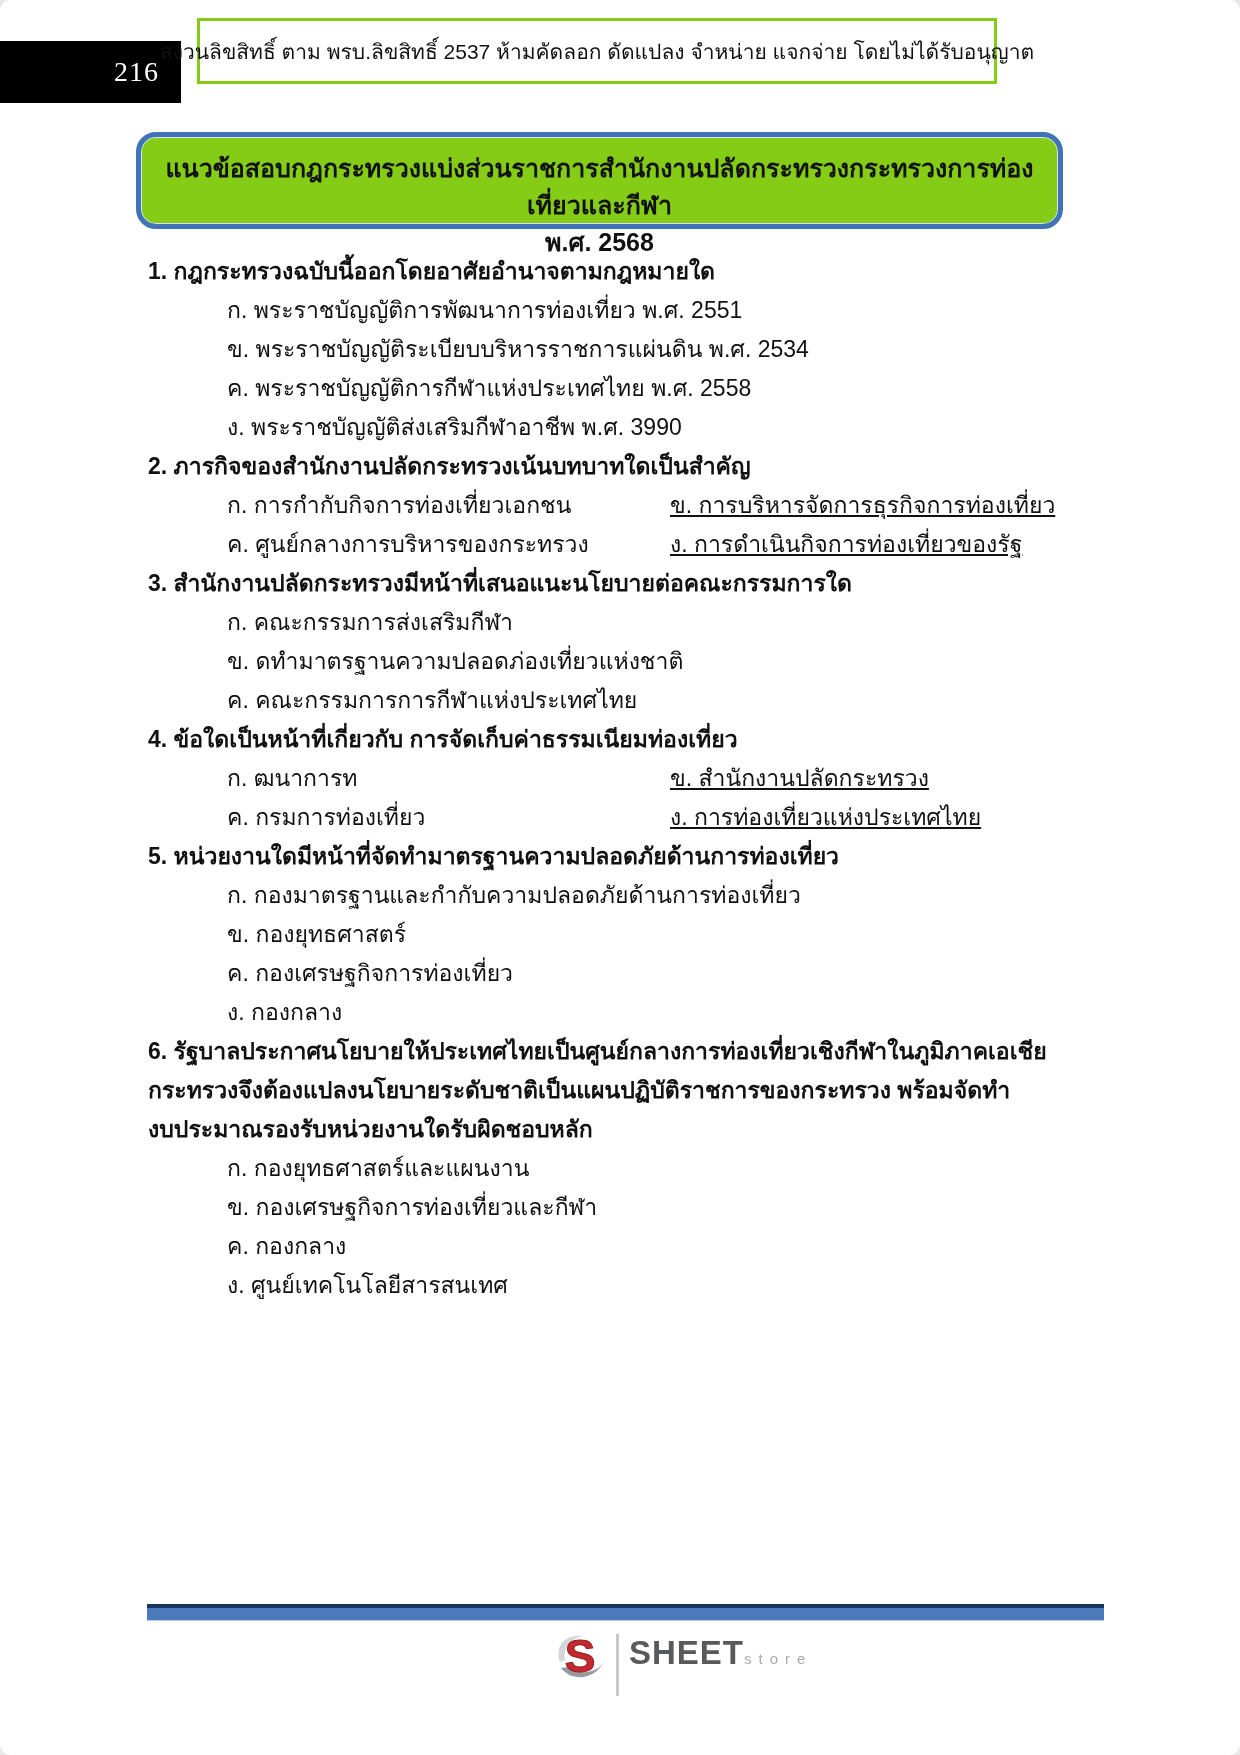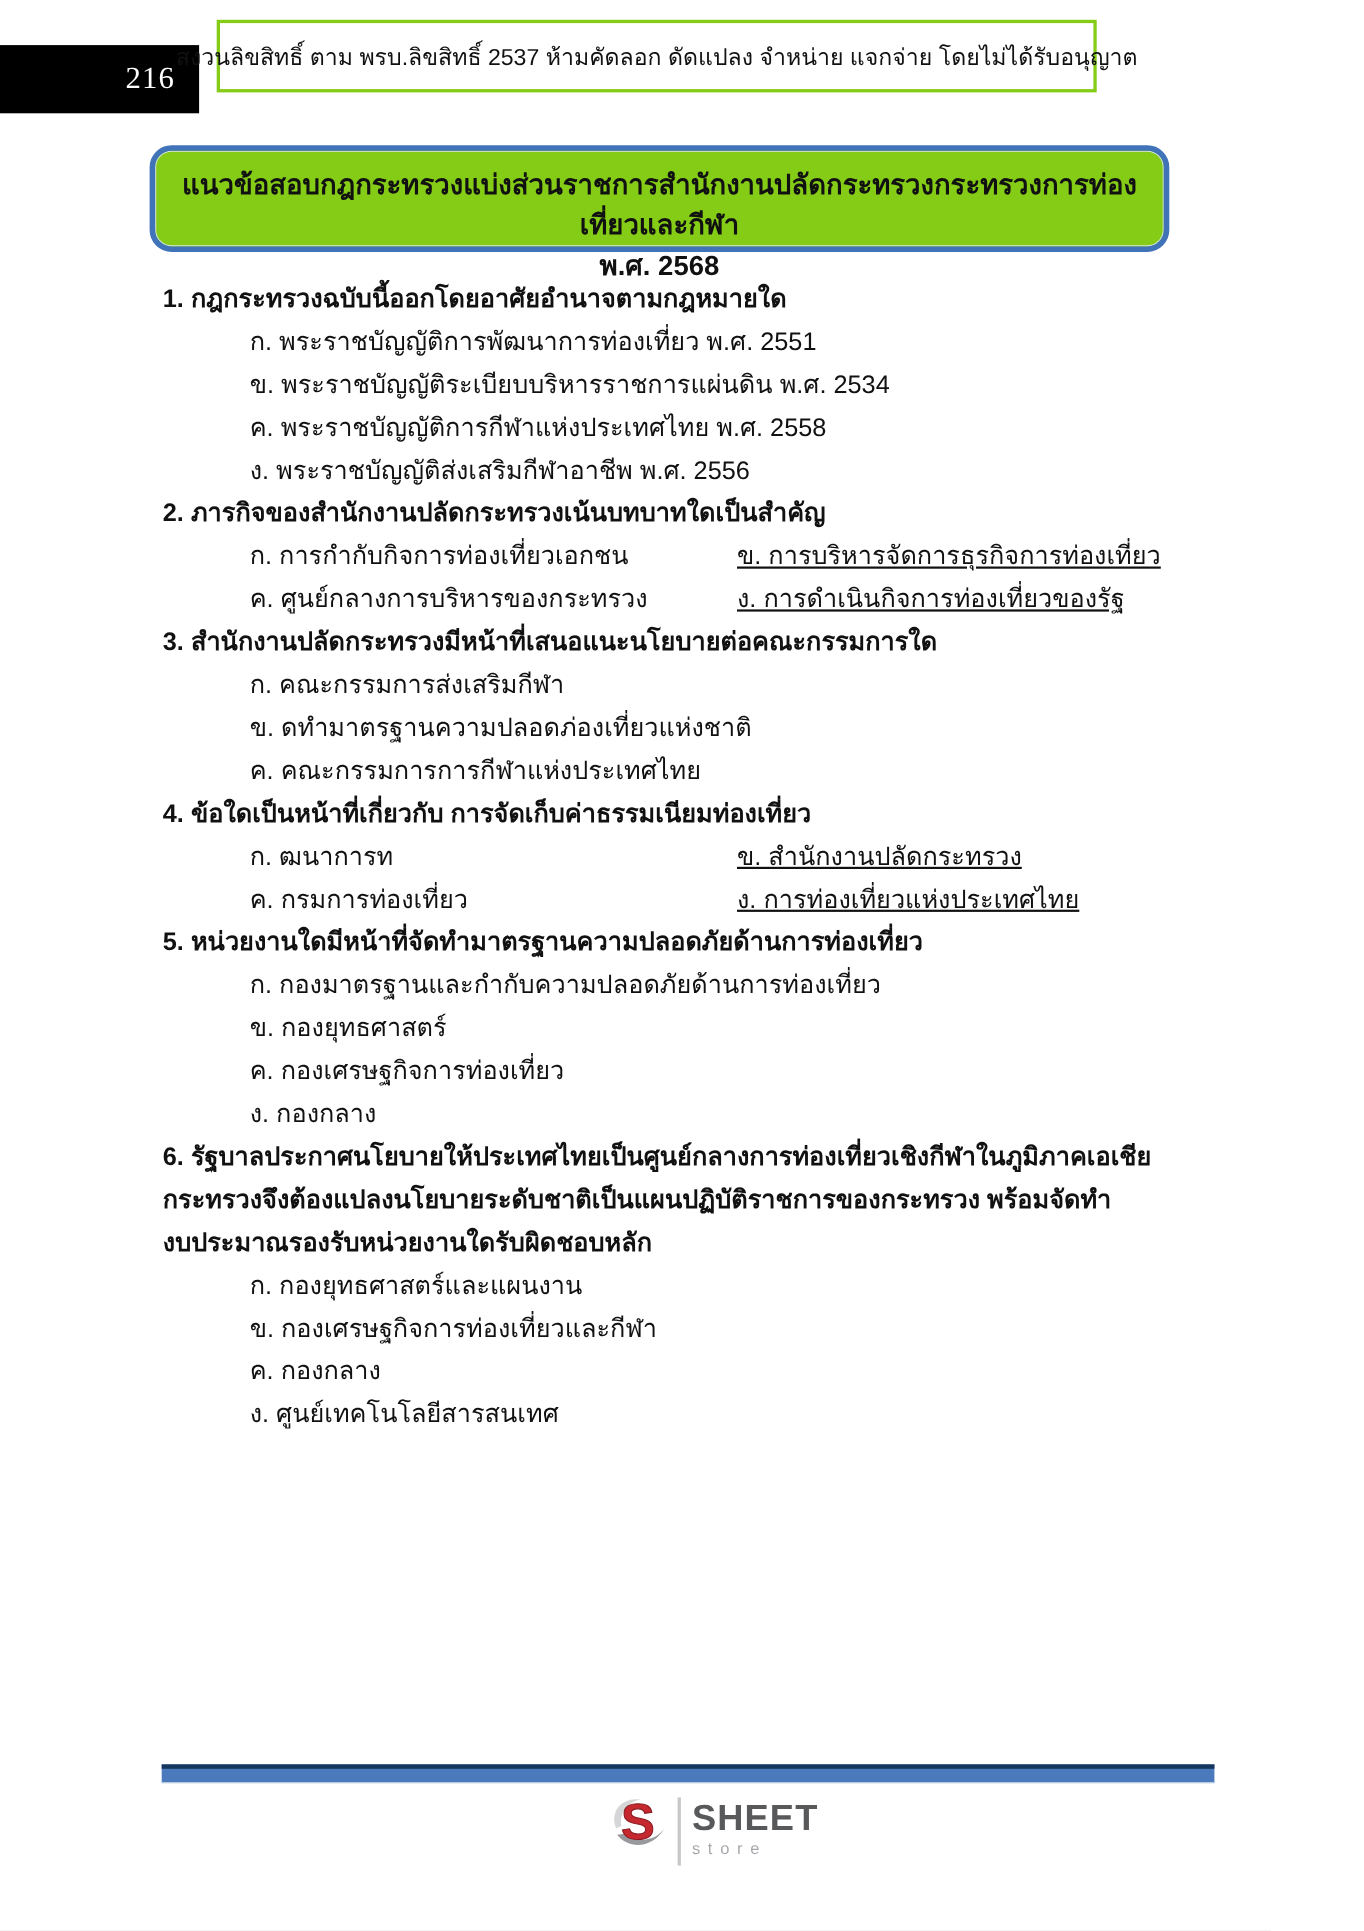--- a/index.html
+++ b/index.html
@@ -6,20 +6,21 @@
   html, body { background: #e9e9e9; }
   body { font-family: "Liberation Sans", sans-serif; color: #111; }
 
   .page {
     position: relative;
     width: 1240px;
     height: 1755px;
     background: #ffffff;
     margin: 0 auto;
     overflow: hidden;
+    border-radius: 11px;
   }
 
   
   .page-tab {
     position: absolute;
     left: 0; top: 41px;
     width: 181px; height: 62px;
     background: #000;
     color: #fff;
     display: flex;
@@ -100,21 +101,21 @@
     left: 552px; top: 1632px;
     display: flex;
     align-items: flex-start;
   }
   .logo-icon { width: 56px; height: 52px; }
   .logo-divider {
     width: 3px; height: 62px;
     background: #c7c8ca;
     margin: 2px 10px 0 8px;
   }
-  .logo-text { display: flex; flex-direction: column; padding-top: 4px; }
+  .logo-text { display: flex; flex-direction: row; padding-top: 4px; align-items: flex-end; }
   .logo-brand {
     font-size: 33px;
     font-weight: 800;
     color: #58595b;
     letter-spacing: 1px;
     line-height: 33px;
   }
   .logo-sub {
     font-size: 15px;
     color: #a8aaad;
@@ -144,21 +145,21 @@
   <div class="content">
 
     <div class="q-block">
       <div class="q-header">
         <span>1. </span>
         <span>กฎกระทรวงฉบับนี้ออกโดยอาศัยอำนาจตามกฎหมายใด</span>
       </div>
       <div class="opt">ก. พระราชบัญญัติการพัฒนาการท่องเที่ยว พ.ศ. 2551</div>
       <div class="opt">ข. พระราชบัญญัติระเบียบบริหารราชการแผ่นดิน พ.ศ. 2534</div>
       <div class="opt">ค. พระราชบัญญัติการกีฬาแห่งประเทศไทย พ.ศ. 2558</div>
-      <div class="opt">ง. พระราชบัญญัติส่งเสริมกีฬาอาชีพ พ.ศ. 2556</div>
+      <div class="opt">ง. พระราชบัญญัติส่งเสริมกีฬาอาชีพ พ.ศ. 3990</div>
     </div>
 
     <div class="q-block">
       <div class="q-header">
         <span>2. </span>
         <span>ภารกิจของสำนักงานปลัดกระทรวงเน้นบทบาทใดเป็นสำคัญ</span>
       </div>
       <div class="opt-row">
         <div class="opt">ก. การกำกับกิจการท่องเที่ยวเอกชน</div>
         <div class="opt right">ข. การบริหารจัดการธุรกิจการท่องเที่ยว</div>

